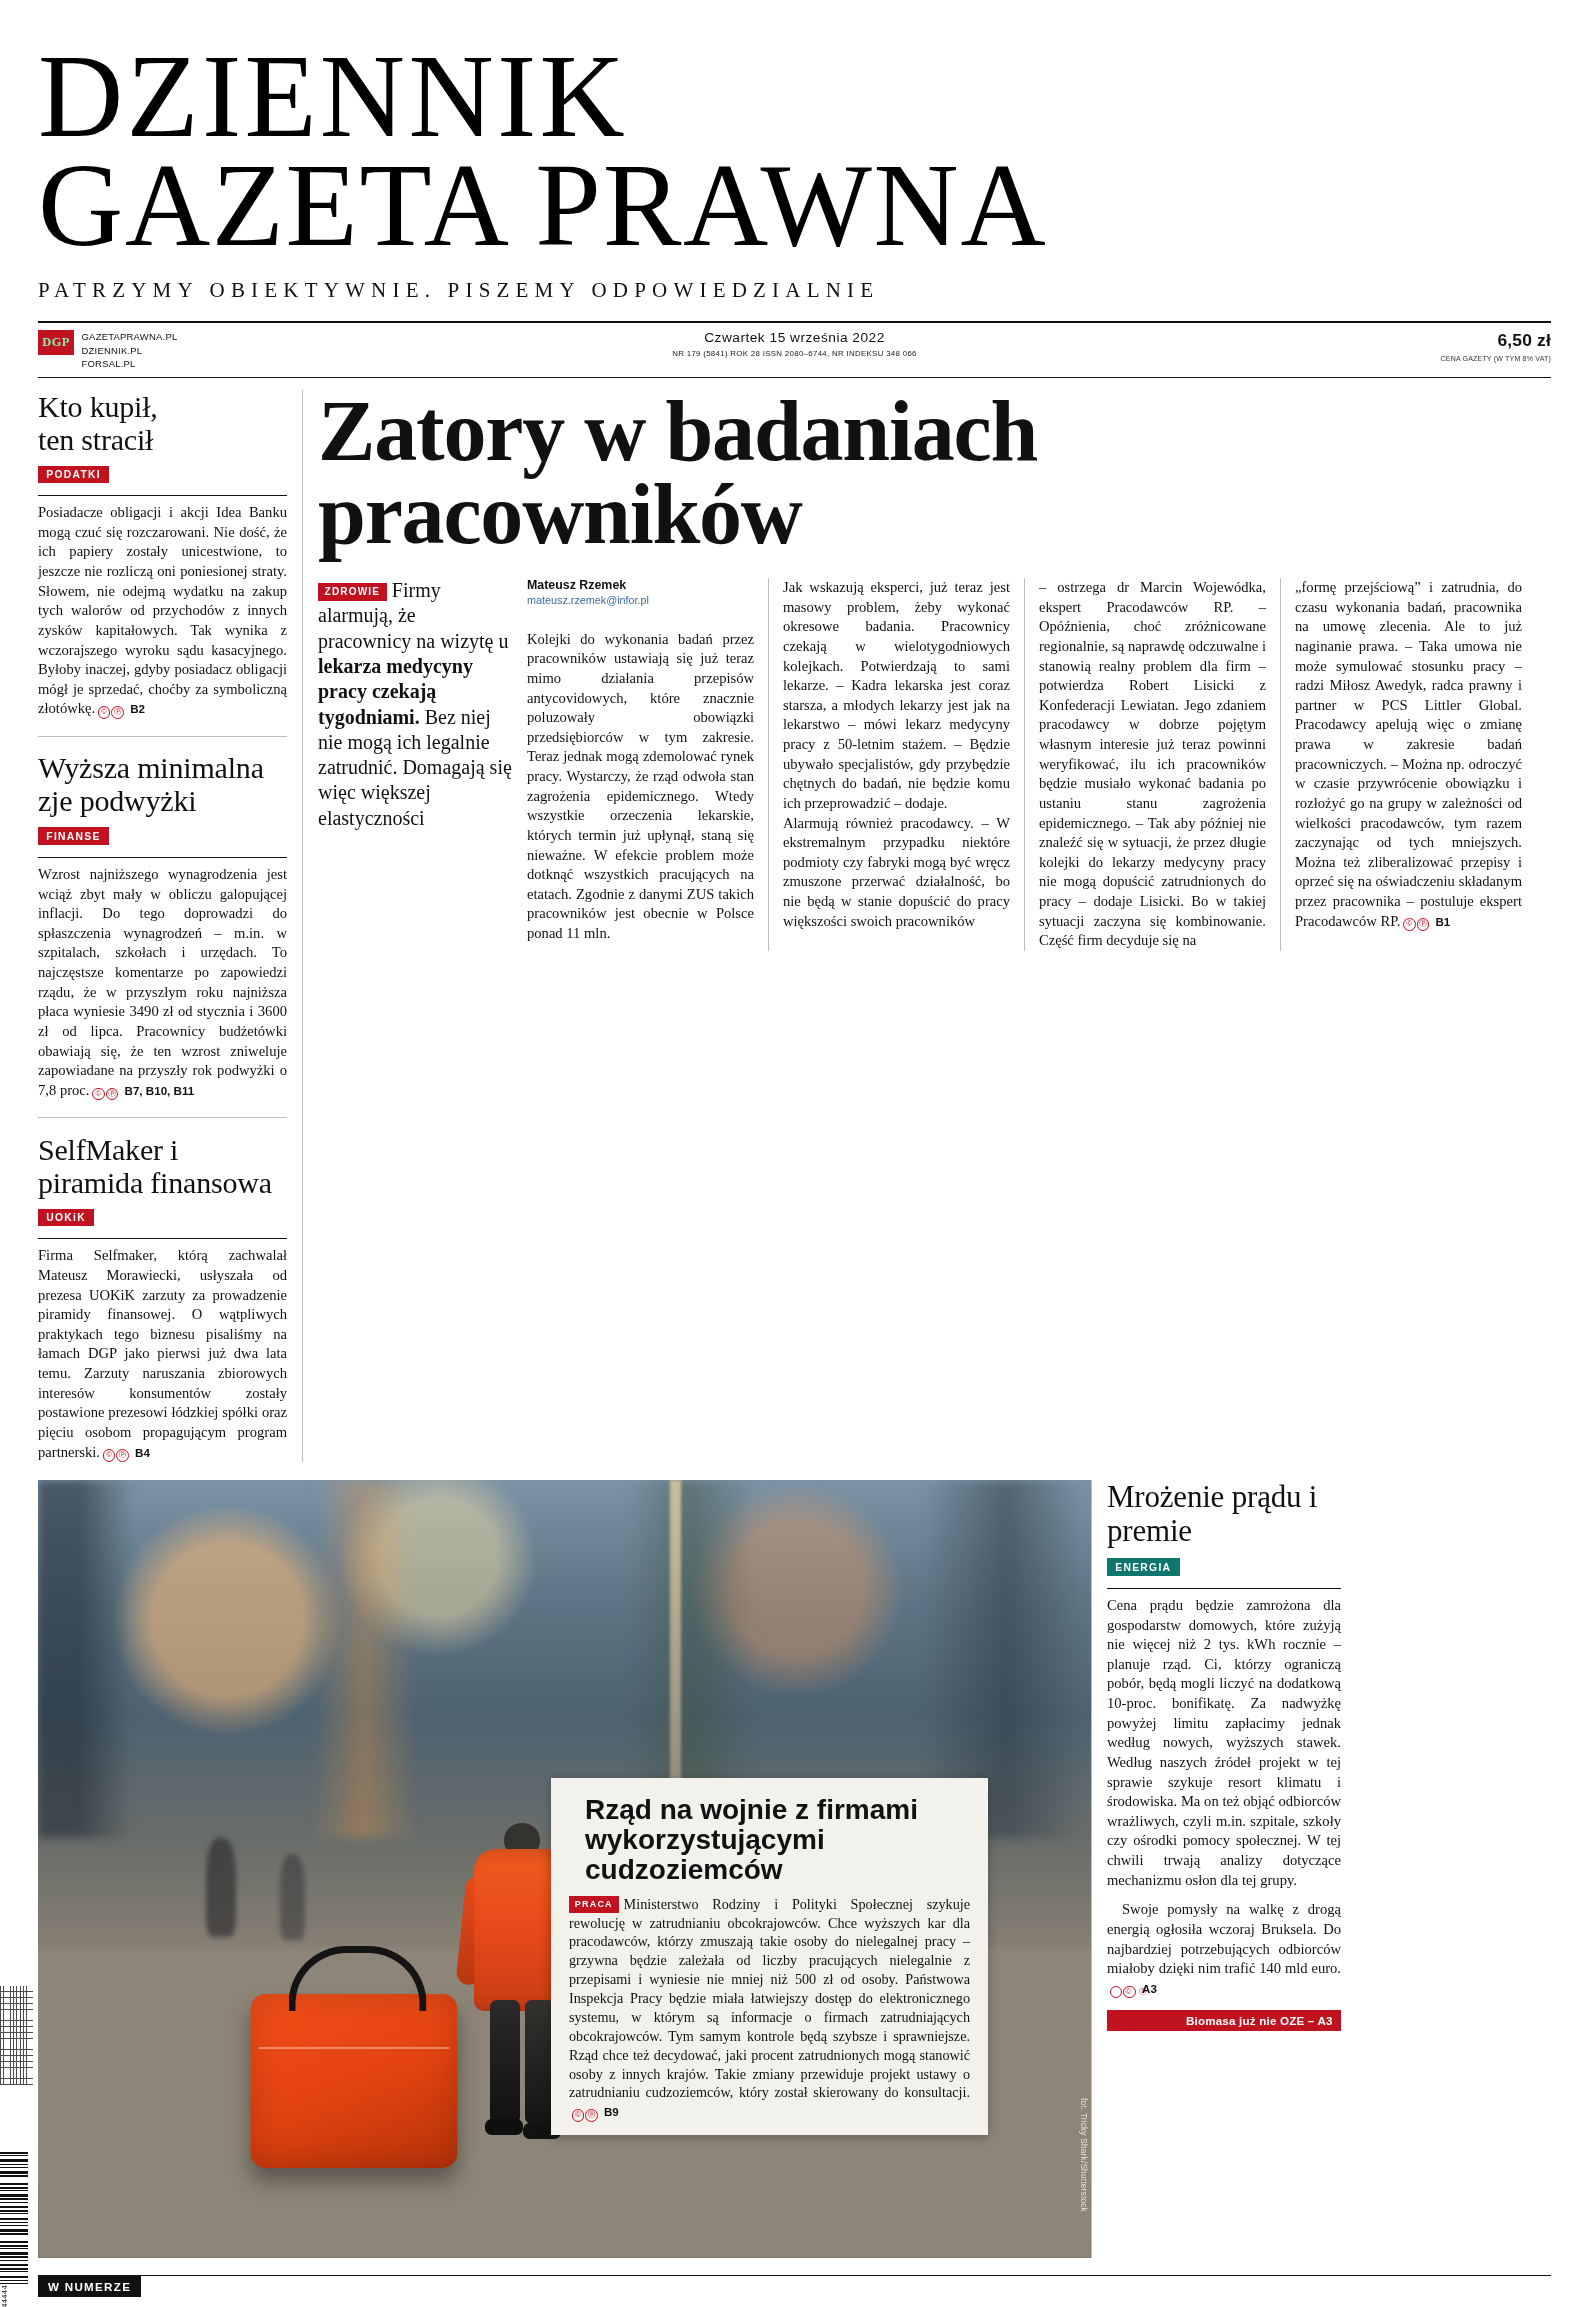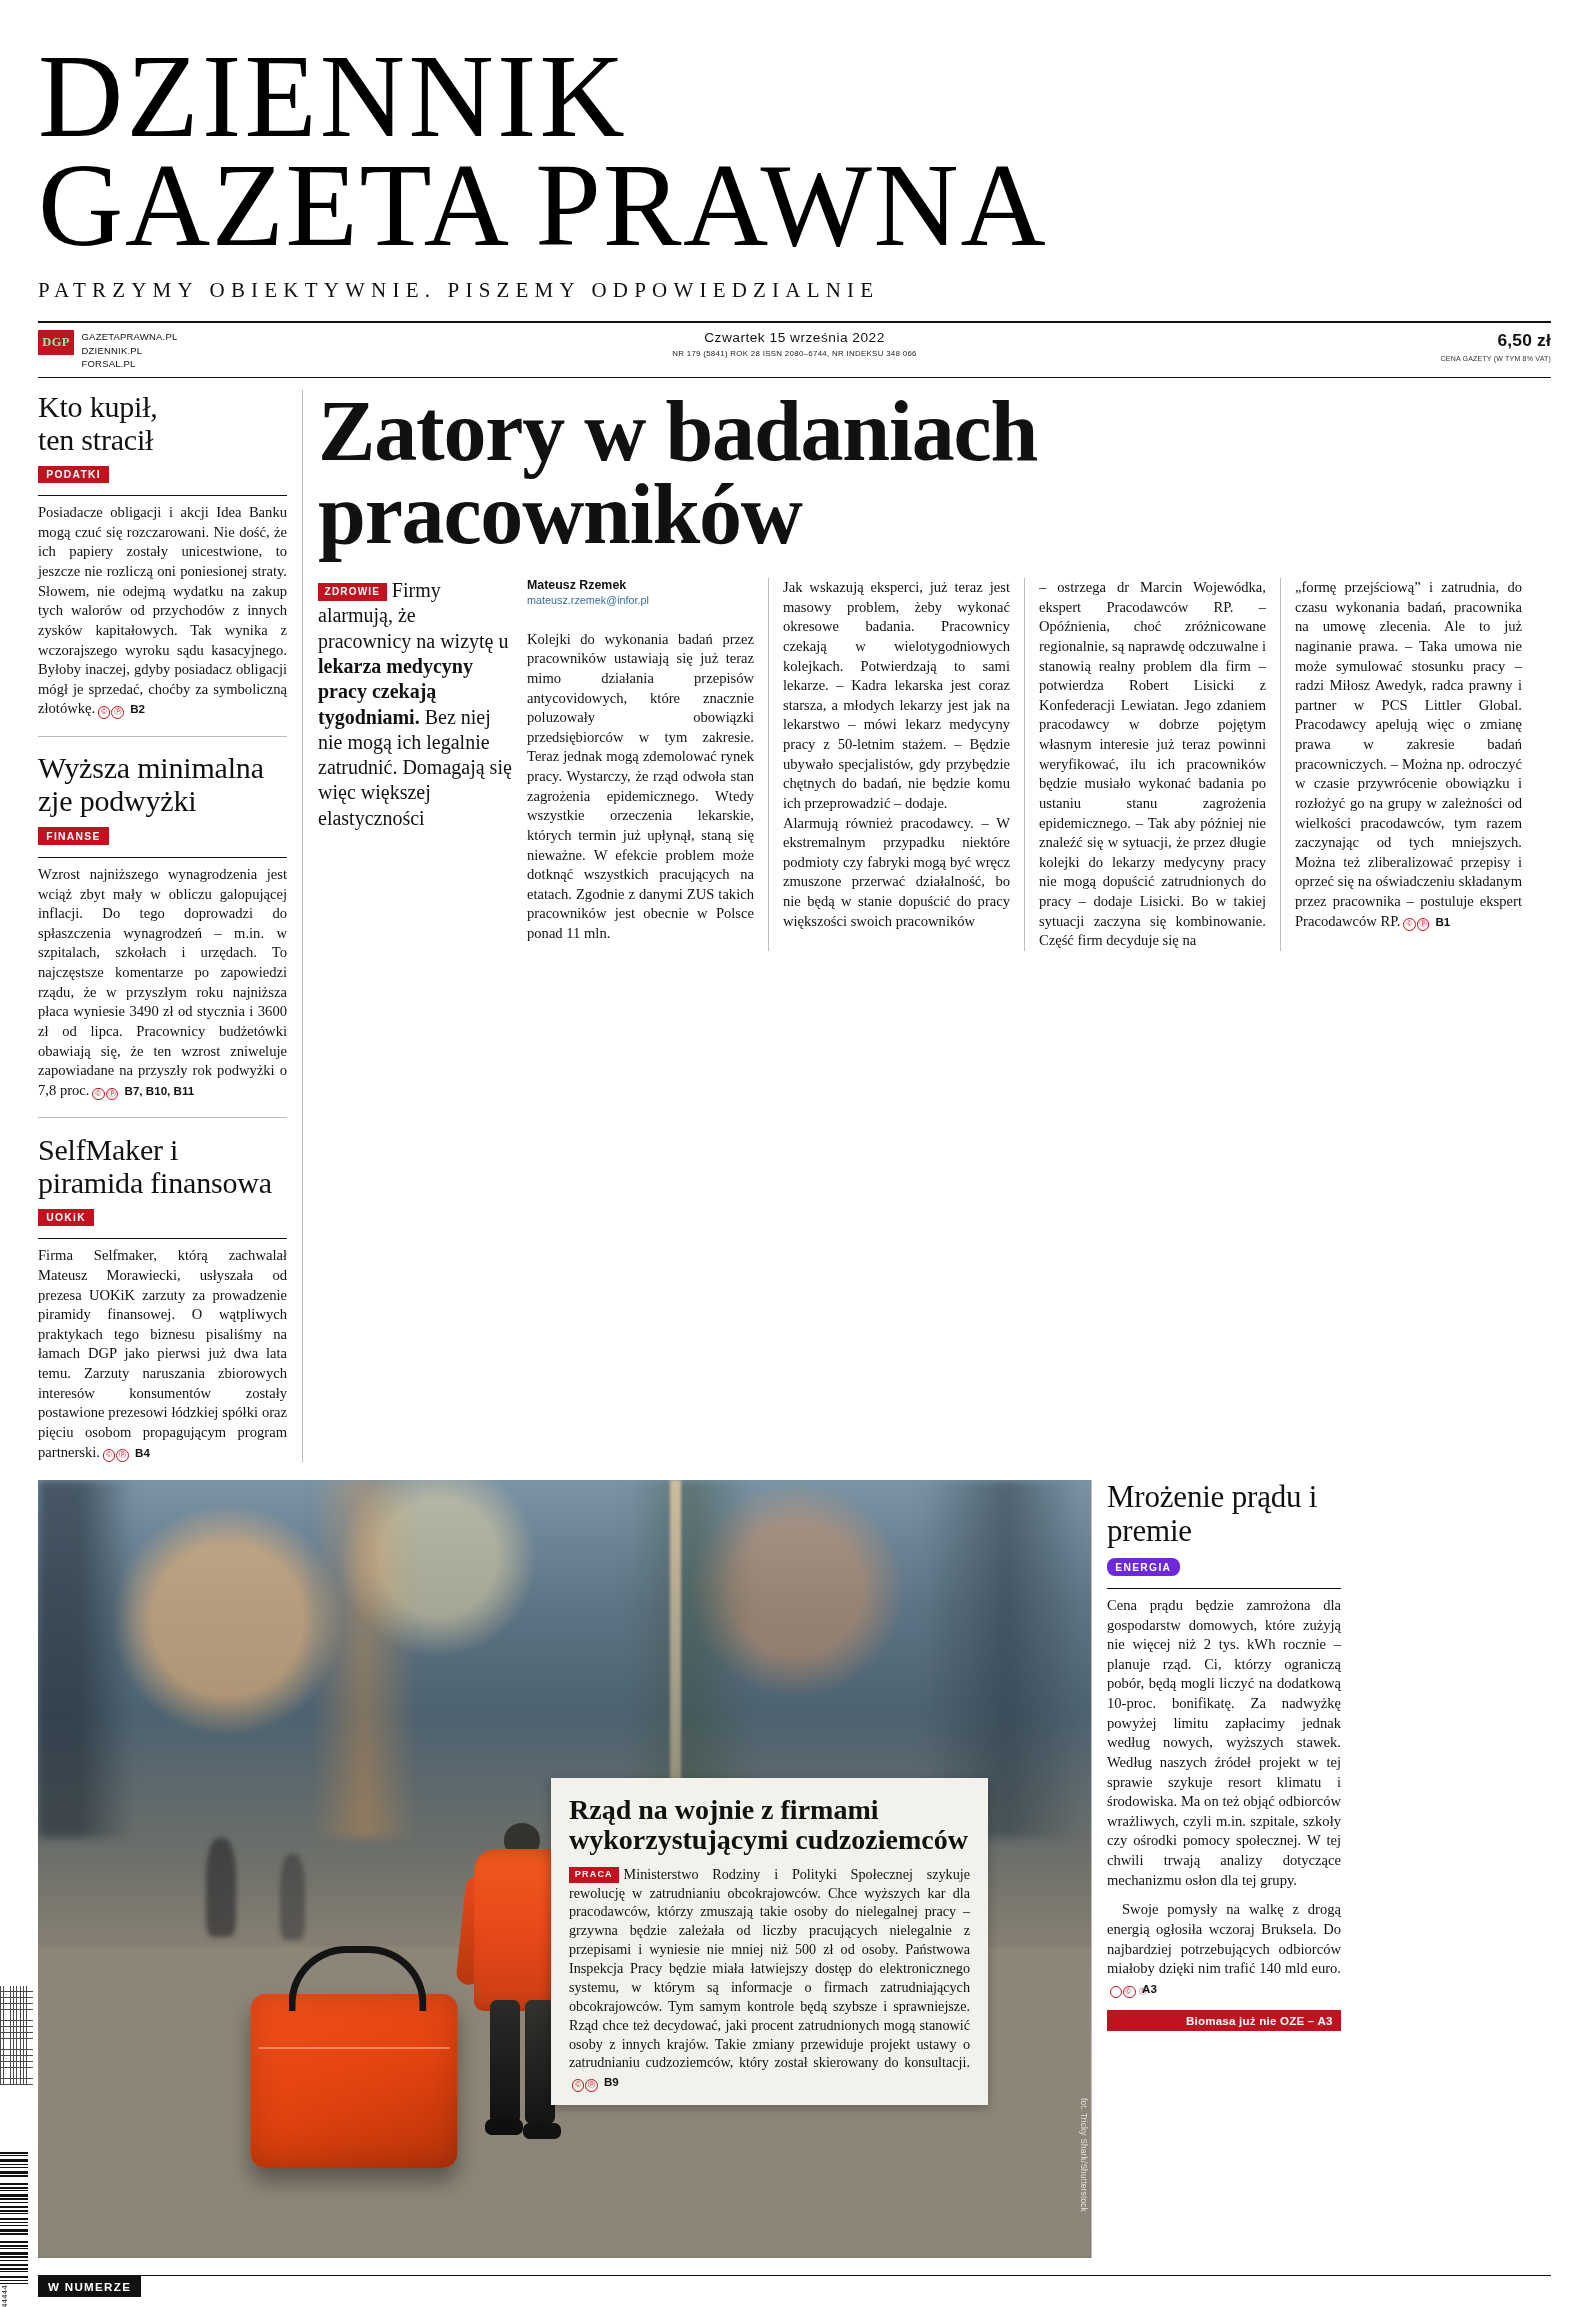--- a/index.html
+++ b/index.html
@@ -167,30 +167,30 @@
     position:absolute;right:2.5px;bottom:46px;writing-mode:vertical-rl;
     font-family:"Liberation Sans",sans-serif;font-size:8.3px;color:#f0efe9;opacity:.9;letter-spacing:0.2px;
   }
 
   
   .callout{
     position:absolute;left:513px;top:298px;width:437px;background:#f2f1ec;
     padding:16.6px 18px 13.2px 18px;box-sizing:border-box;box-shadow:0 2.5px 10px rgba(0,0,0,.28);
   }
   .callout h3{
-    font-family:Liberation Serif, serif;font-size:28px;line-height:1.07;margin:0 0 10px 0;font-weight:bold;
+    font-family:Liberation Sans, sans-serif;font-size:28px;line-height:1.07;margin:0 0 10px 16px;font-weight:bold;
   }
   .callout .praca{
     display:inline-block;background:#c0121f;color:#fff;font-family:"Liberation Sans",sans-serif;
     font-size:9px;font-weight:bold;letter-spacing:1.2px;padding:2.5px 5.8px;margin-right:5px;vertical-align:1.7px;
   }
   .callout p{font-family:"Liberation Serif",serif;font-size:14.2px;line-height:1.33;margin:0;text-align:justify;}
 
   .col-far{width:250px;flex:0 0 250px;padding-left:15px;box-sizing:border-box;border-left:0.8px solid #bdbdbd;}
-  .tag-energia{background:#6d28d9;border-radius:8px;}
+  .tag-energia{background:#0f766e;}
   .biomasa{
     margin-top:11.6px;background:#c0121f;color:#fff;font-family:"Liberation Sans",sans-serif;
     font-size:11.6px;font-weight:bold;padding:4.1px 8.3px;text-align:right;letter-spacing:0.2px;
   }
 
   
   .bottom{margin-top:16.6px;border-top:1.7px solid #111;padding-top:0;position:relative;}
   .wnumerze{
     display:inline-block;background:#111;color:#fff;font-family:"Liberation Sans",sans-serif;
     font-size:11.6px;font-weight:bold;letter-spacing:1.3px;padding:4.1px 10px;margin-top:0;

